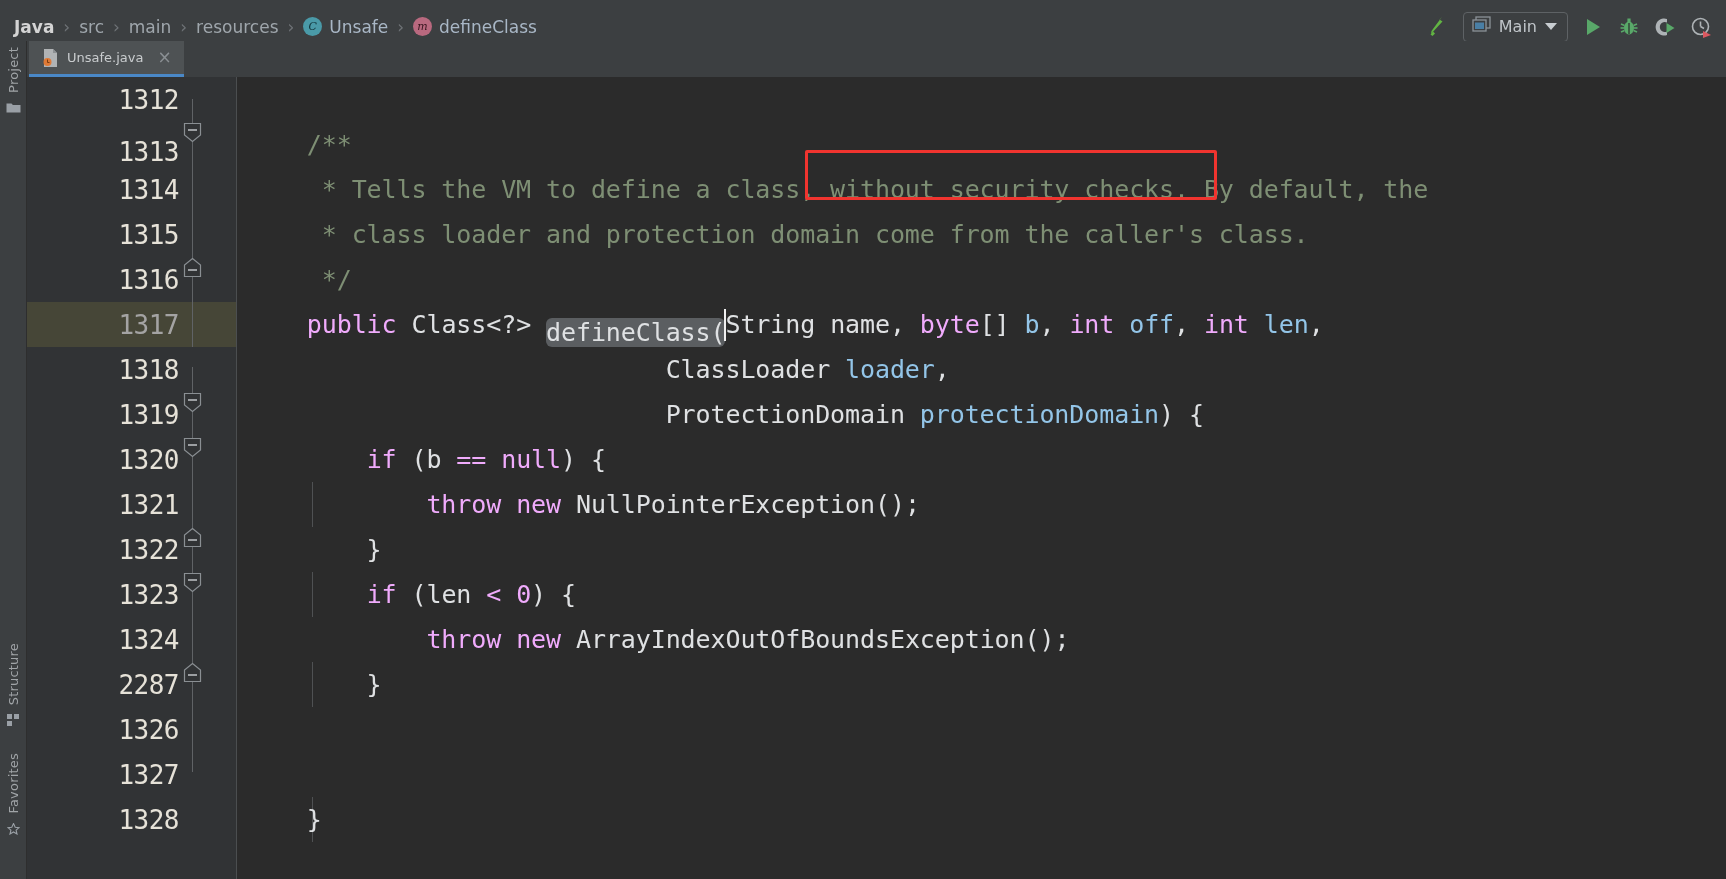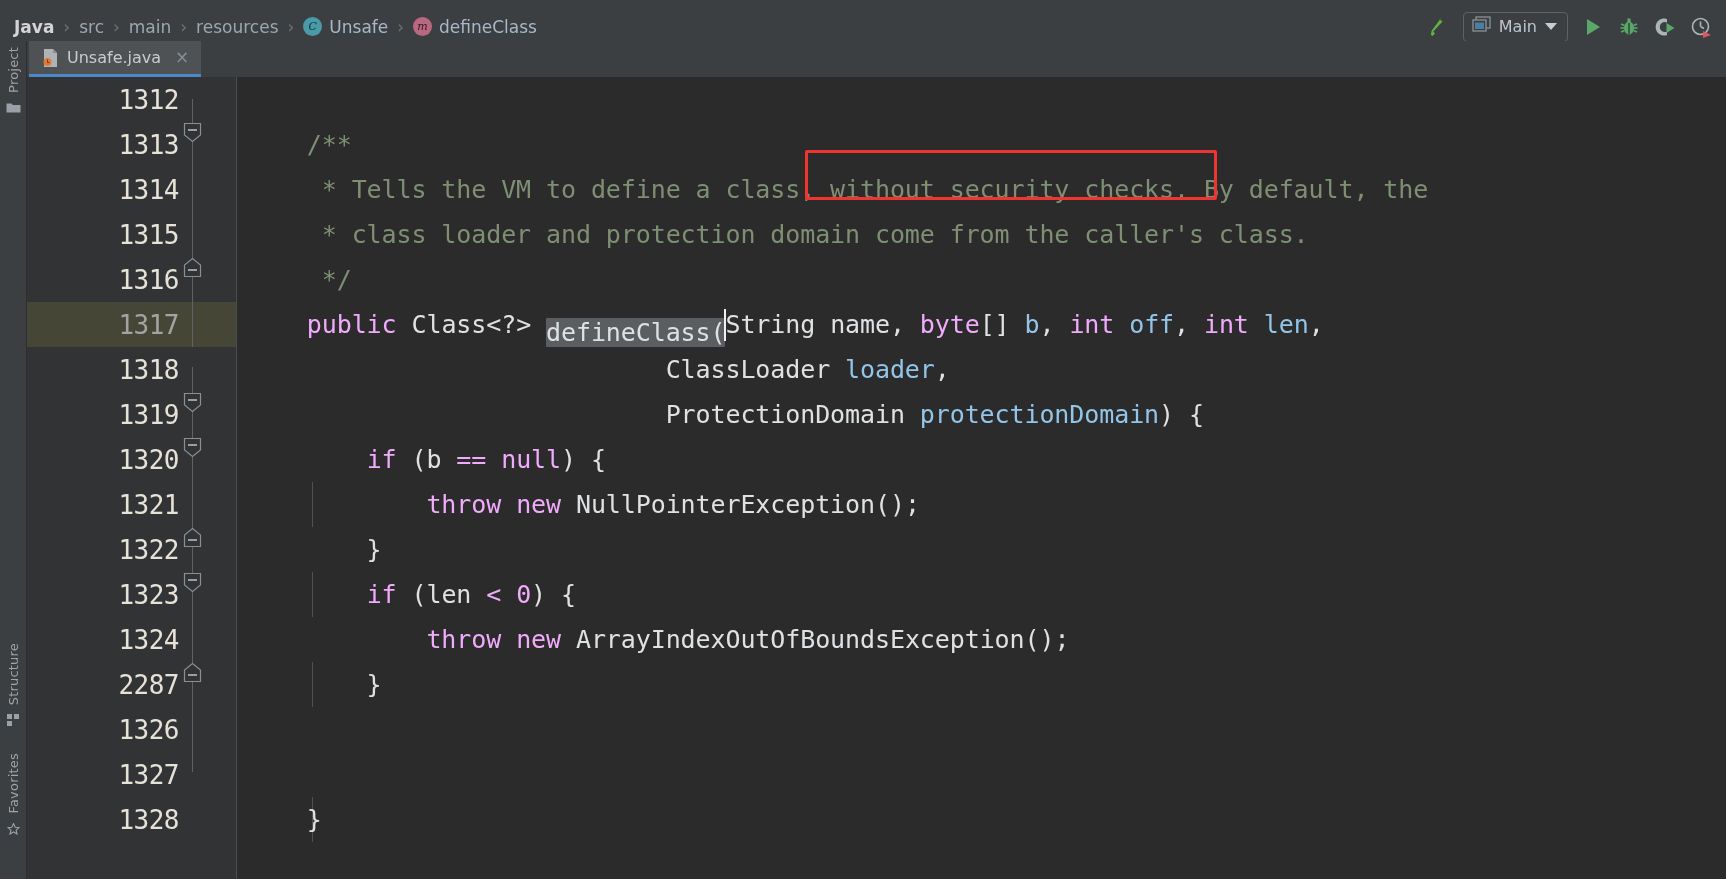--- a/index.html
+++ b/index.html
@@ -146,21 +146,21 @@
     box-sizing: border-box;
     border-bottom: 3px solid #4a88c7;
   }
   .tab-icon {
     width: 15px; height: 18px;
     position: relative;
     margin-right: 9px;
     flex: none;
   }
   .tab-title {
-    font-size: 16px;
+    font-size: 13px;
     color: #c9ccce;
     white-space: nowrap;
   }
   .tab-close {
     margin-left: 14px;
     font-size: 17px;
     color: #8a8f93;
     line-height: 1;
   }
 
@@ -261,21 +261,21 @@
     letter-spacing: -0.1px;
   }
   .kw      { color: #f0abfc; }
   .txt     { color: #dfe1e3; }
   .cmt     { color: #7e8f74; }
   .param   { color: #93c5e8; }
   .plain   { color: #dfe1e3; }
 
   .sel-ident {
     background: #5b5e61;
-    border-radius: 1px;
+    border-radius: 6px;
     margin-top: 15px;
   }
   .caret {
     display: inline-block;
     width: 2px;
     height: 32px;
     background: #f0f0f0;
     vertical-align: middle;
     margin: 0 -1px;
   }
@@ -480,21 +480,21 @@
   <div class="foldmark" style="top:585px;">
     <svg width="21" height="21" viewBox="0 0 21 21">
       <path d="M10.5 1.5 L18.5 8 V19.5 H2.5 V8 Z" fill="#313335" stroke="#8a8f93" stroke-width="1.2"></path>
       <line x1="6" y1="13" x2="15" y2="13" stroke="#c0c4c7" stroke-width="1.5"></line>
     </svg>
   </div>
 
   <div class="lnum" style="top:0px;">
     <span class="ln">1312</span>
     </div>
-  <div class="lnum" style="top:45px;">
+  <div class="lnum" style="top:45px;align-items:flex-end;">
     <span class="ln">1313</span>
     </div>
   <div class="lnum" style="top:90px;">
     <span class="ln">1314</span>
     </div>
   <div class="lnum" style="top:135px;">
     <span class="ln">1315</span>
     </div>
   <div class="lnum" style="top:180px;">
     <span class="ln">1316</span>

